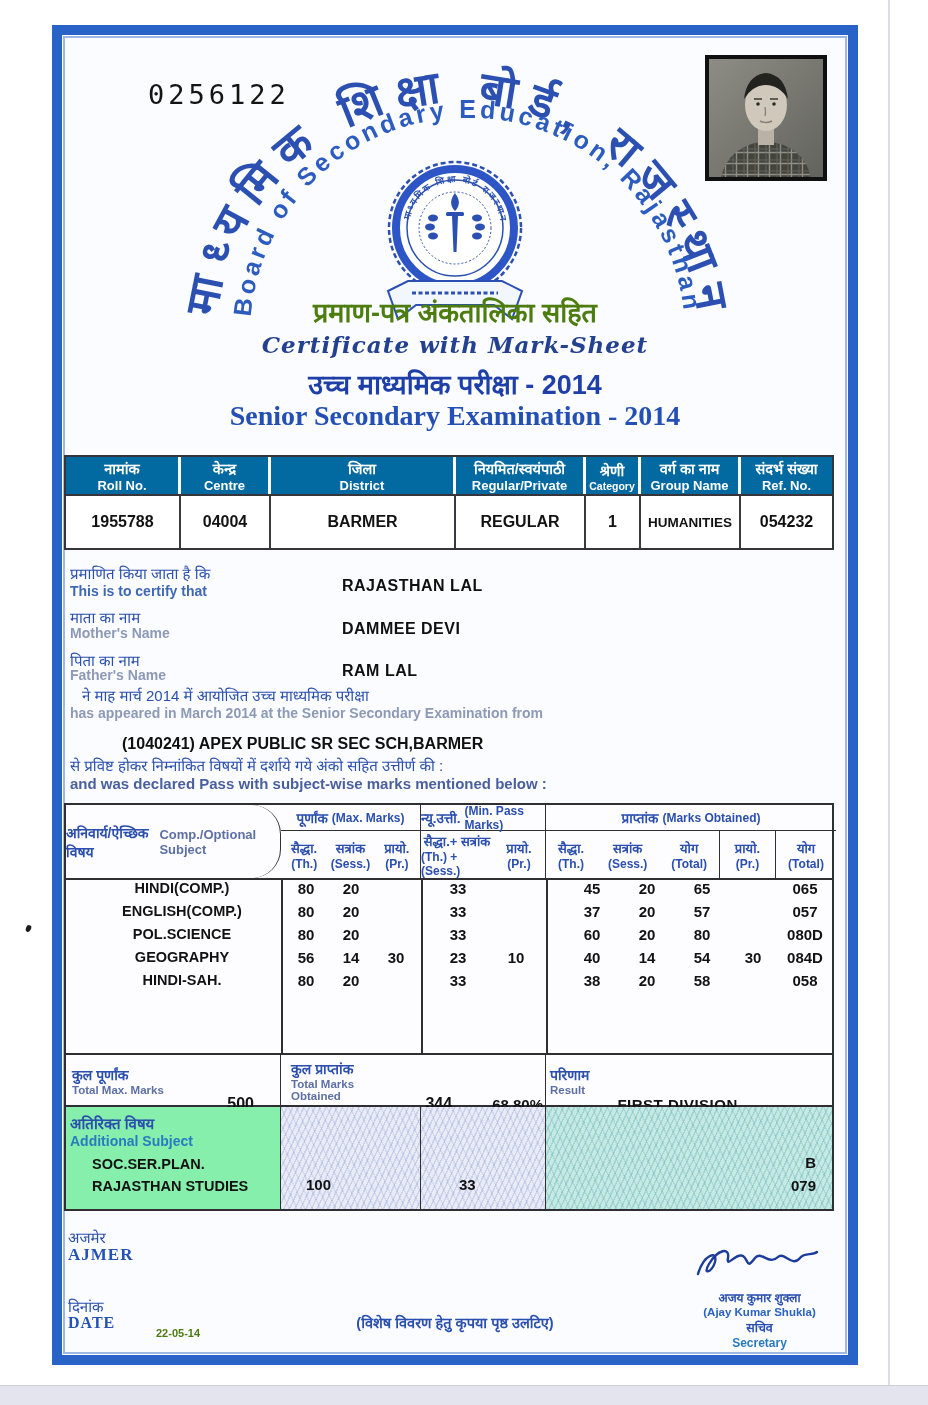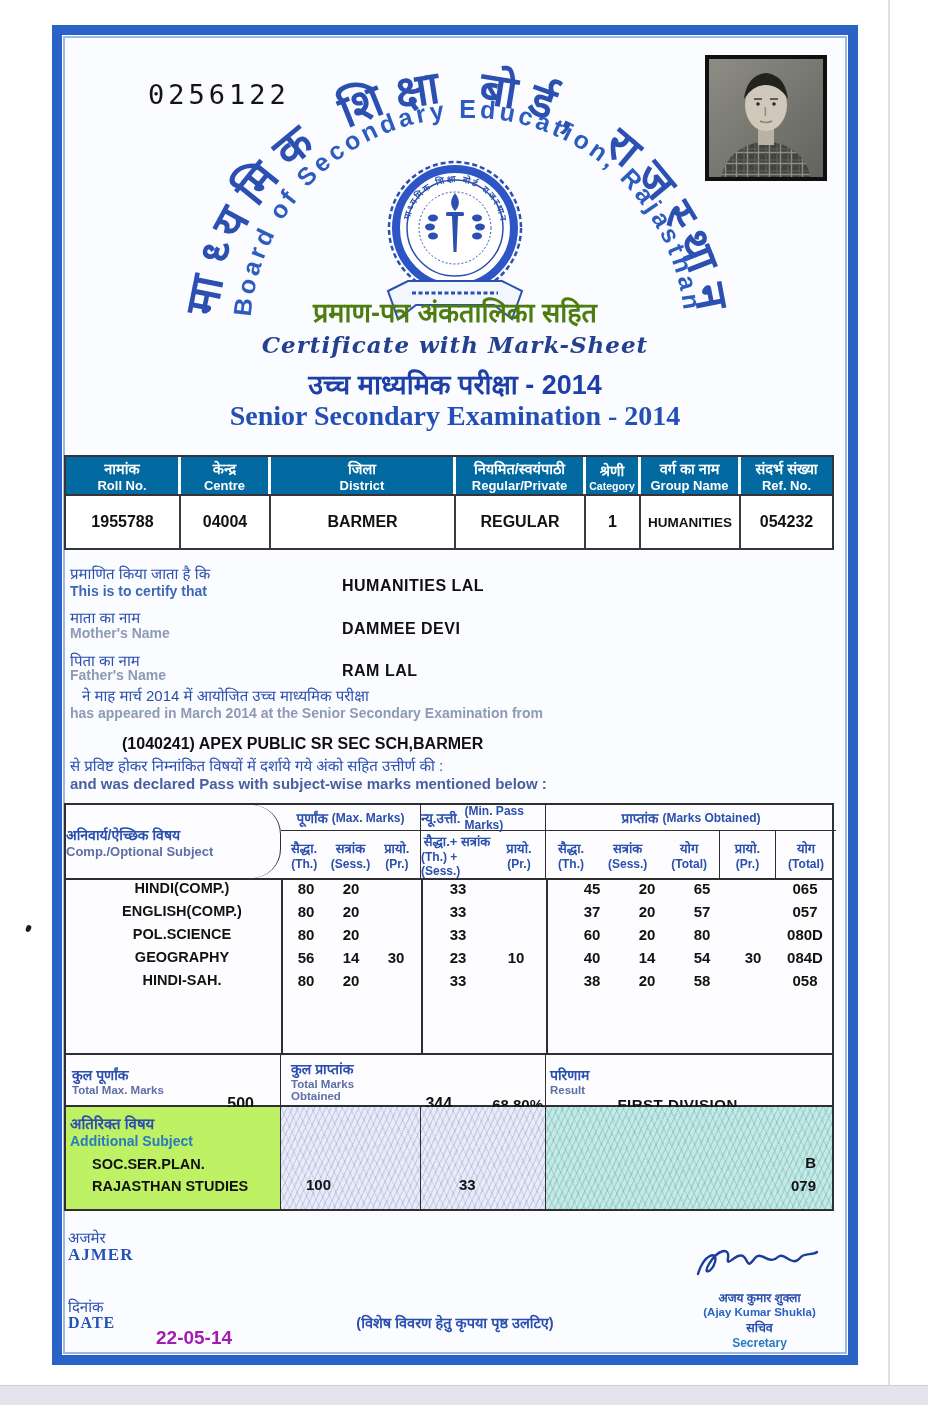--- a/index.html
+++ b/index.html
@@ -55,21 +55,21 @@
   .hi-label { color:#2b4fae; font-size:15px; }
   .en-label { color:#8d99b5; font-size:14px; font-weight:bold; }
   .en-label.strong { color:#3e67b5; }
   .cand-name { color:#101010; font-size:16px; font-weight:bold; letter-spacing:.5px; }
   .school-line { color:#101010; font-size:16px; font-weight:bold; }
   .decl-en { color:#4a5f9e; font-size:15px; font-weight:bold; }
 
   
   .marks-table { left:2px; top:768px; width:770px; border:2px solid #2f2f33; background:#fdfdff; }
   .mt-head { position:relative; height:75px; border-bottom:2px solid #2f2f33; }
-  .mh-subject { position:absolute; left:0; top:0; width:215px; height:100%; border-right:1.5px solid #2f2f33; display:flex; flex-direction:column; justify-content:center; align-items:flex-start; color:#2b4fae;border-radius:29px; }
+  .mh-subject { position:absolute; left:0; top:0; width:215px; height:100%; border-right:1.5px solid #2f2f33; display:flex; justify-content:center; align-items:center; color:#2b4fae;border-radius:29px; }
   .mh-subject .hi { font-size:14px; font-weight:bold; }
   .mh-subject .en { font-size:13px; font-weight:bold; color:#5d6fa5; }
   .gcol { position:absolute; top:0; height:100%; display:flex; flex-direction:column; }
   .g-max { left:215px; width:140px; border-right:1.5px solid #2f2f33; }
   .g-min { left:355px; width:125px; border-right:1.5px solid #2f2f33; }
   .g-obt { left:480px; width:290px; }
   .gtitle { height:26px; border-bottom:1.5px solid #2f2f33; display:flex; justify-content:center; align-items:center; gap:4px; color:#2b4fae; }
   .gtitle .hi { font-size:13.5px; font-weight:bold; }
   .gtitle .en { font-size:12px; font-weight:bold; }
   .gsubs { flex:1; display:flex; }
@@ -102,21 +102,21 @@
   .tc3 { flex:1; padding-left:4px; }
   .tlabel .hi { color:#2b4fae; font-size:14px; font-weight:bold; }
   .tlabel .en { color:#5d6fa5; font-size:11.5px; font-weight:bold; }
   .tval { font-weight:bold; color:#121212; font-size:16px;margin-top:48px; }
   .tc1 .tval { margin-left:auto; margin-right:26px; }
   .tc2 .v1 { margin-left:auto; }
   .tc2 .v2 { margin-left:16px; margin-right:2px; font-size:15px; }
   .tc3 .tval { margin-left:28px; font-size:15px; letter-spacing:.5px; }
 
   .mt-add { display:flex; height:102px; }
-  .ac1 { width:215px; border-right:1.5px solid #2f2f33; position:relative; background:#bef264; }
+  .ac1 { width:215px; border-right:1.5px solid #2f2f33; position:relative; background:#86efac; }
   .ac2 { width:140px; border-right:1.5px solid #2f2f33; position:relative; }
   .ac3 { width:125px; border-right:1.5px solid #2f2f33; position:relative; }
   .ac4 { flex:1; position:relative; }
   .pat { background-color:#e9ecf7;
     background-image:
       repeating-linear-gradient(115deg, rgba(70,90,180,.18) 0 1.5px, transparent 1.5px 5px),
       repeating-linear-gradient(65deg, rgba(70,90,180,.12) 0 1.5px, transparent 1.5px 7px); }
   .pat-teal { background-color:#c5e9e4;
     background-image:
       repeating-linear-gradient(115deg, rgba(30,130,140,.20) 0 1.5px, transparent 1.5px 5px),
@@ -126,21 +126,21 @@
   .add-subj { position:absolute; left:26px; bottom:12px; color:#121212; font-weight:bold; font-size:14.5px; line-height:22px; }
   .add-num { position:absolute; bottom:16px; font-weight:bold; color:#121212; font-size:15px; }
   .ac2 .add-num { left:25px; } .ac3 .add-num { left:38px; }
   .add-grade { position:absolute; right:16px; bottom:12px; text-align:right; font-weight:bold; color:#121212; font-size:15px; line-height:23px; }
 
   
   .f-place-hi { left:6px; top:1192px; }
   .f-place-en { left:6px; top:1210px; font-family:"Liberation Serif", serif; font-size:17px; font-weight:bold; color:#2553b5; letter-spacing:1px; }
   .f-date-hi { left:6px; top:1261px; }
   .f-date-en { left:6px; top:1279px; font-family:"Liberation Serif", serif; font-size:16px; font-weight:bold; color:#2553b5; letter-spacing:1px; }
-  .f-date-val { left:94px; top:1292px; font-weight:bold; color:#a21caf; font-size:19px; }
+  .f-date-val { left:94px; top:1292px; font-weight:bold; color:#4d7c0f; font-size:11px; }
   .f-note { top:1277px; color:#2b4fae; font-size:14.5px; font-weight:bold; }
   .sig-svg { left:630px; top:1205px; width:130px; height:50px; }
   .sig-block { left:600px; top:1254px; width:195px; text-align:center; }
   .sig-block .l1 { color:#2b4fae; font-size:12px; font-weight:bold; }
   .sig-block .l2 { color:#2b63c0; font-size:11.5px; font-weight:bold; }
   .sig-block .l3 { color:#2b4fae; font-size:12.5px; font-weight:bold; margin-top:1px; }
   .sig-block .l4 { color:#2a7abf; font-size:12px; font-weight:bold; }
 </style>
 </head>
 <body>
@@ -258,21 +258,21 @@
       <div class="iv w3">BARMER</div>
       <div class="iv w4">REGULAR</div>
       <div class="iv w5">1</div>
       <div class="iv w6 small">HUMANITIES</div>
       <div class="iv w7">054232</div>
     </div>
   </div>
 
   <div class="abs hi-label" style="left:8px; top:528px;">प्रमाणित किया जाता है कि</div>
   <div class="abs en-label strong" style="left:8px; top:548px;">This is to certify that</div>
-  <div class="abs cand-name" style="left:280px; top:542px;">HUMANITIES LAL</div>
+  <div class="abs cand-name" style="left:280px; top:542px;">RAJASTHAN LAL</div>
 
   <div class="abs hi-label" style="left:8px; top:572px;">माता का नाम</div>
   <div class="abs en-label" style="left:8px; top:590px;">Mother's Name</div>
   <div class="abs cand-name" style="left:280px; top:585px;">DAMMEE DEVI</div>
 
   <div class="abs hi-label" style="left:8px; top:615px;">पिता का नाम</div>
   <div class="abs en-label" style="left:8px; top:632px;">Father's Name</div>
   <div class="abs cand-name" style="left:280px; top:627px;">RAM LAL</div>
 
   <div class="abs hi-label" style="left:8px; top:650px;margin-left:12px;">ने माह मार्च 2014 में आयोजित उच्च माध्यमिक परीक्षा</div>

